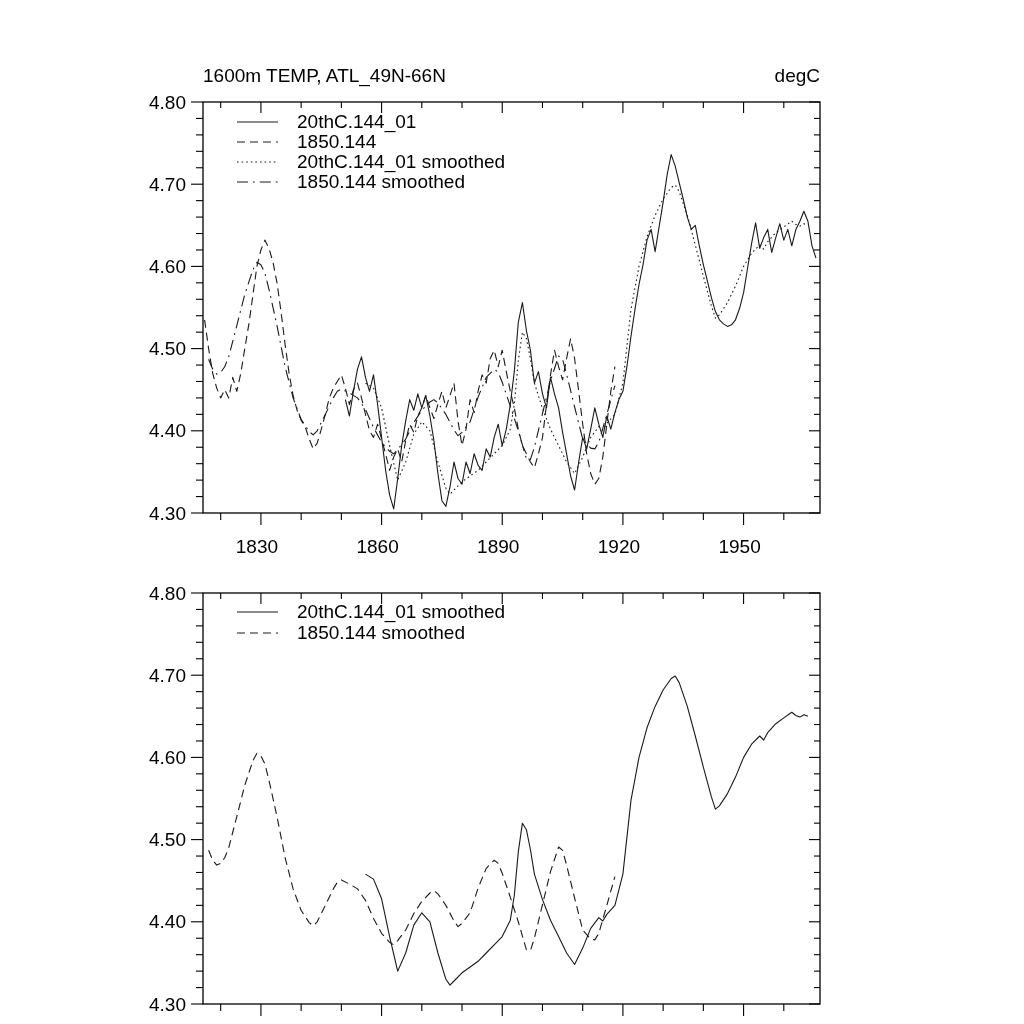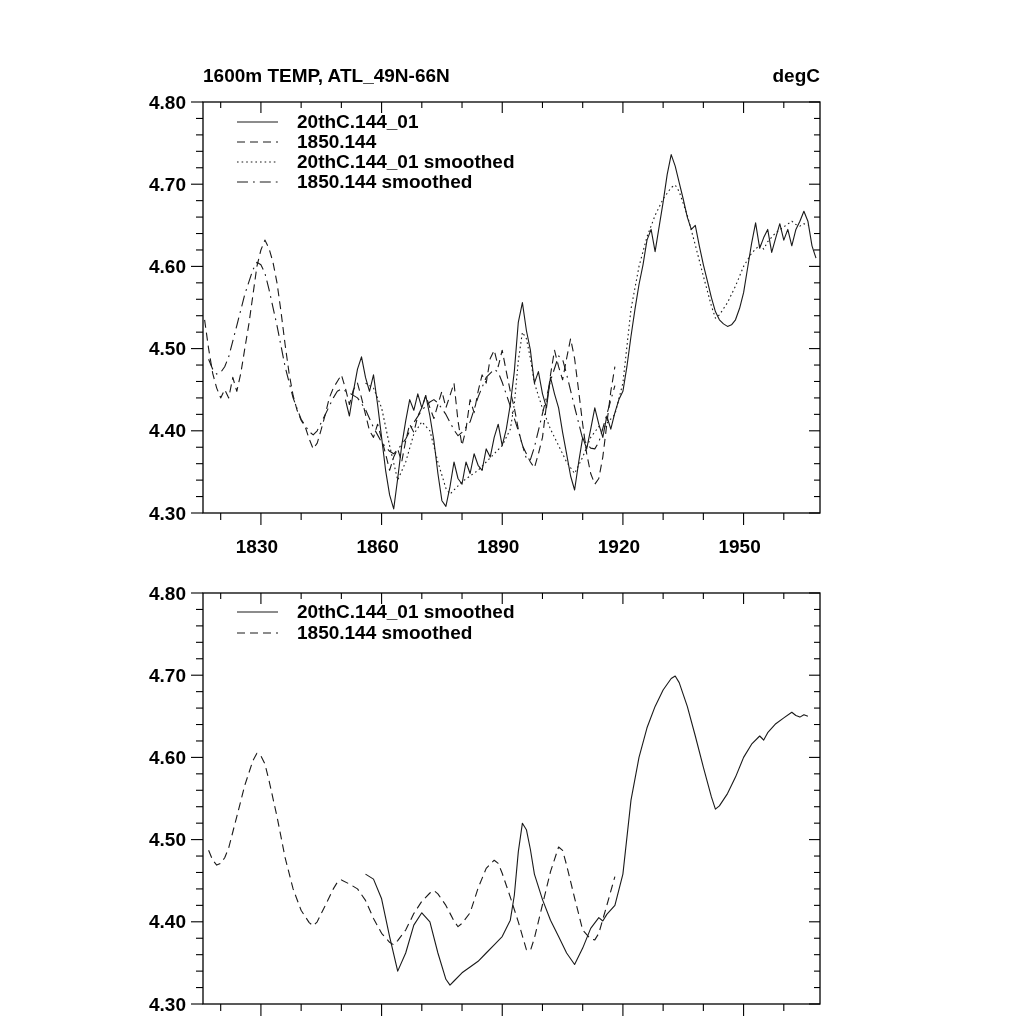--- a/index.html
+++ b/index.html
@@ -1,17 +1,17 @@
 <!DOCTYPE html>
 <html><head>
 <meta charset="utf-8">
 <style>
   html,body{margin:0;padding:0;background:#ffffff;}
   #canvas{position:relative;width:1024px;height:1024px;background:#ffffff;
-          font-family:"Liberation Sans", sans-serif;font-weight:bold;}
+          font-family:"Liberation Sans", sans-serif;}
   svg text{font-family:"Liberation Sans", sans-serif;fill:#000000;}
 </style>
 </head>
 <body>
 
 <div id="canvas">
   <svg id="plot" width="1024" height="1024" viewBox="0 0 1024 1024">
     <text id="chart-title" x="203" y="82" font-size="19">1600m TEMP, ATL_49N-66N</text>
     <text id="unit-label" x="820" y="82" font-size="19" text-anchor="end">degC</text>
     <g id="panel-top">

